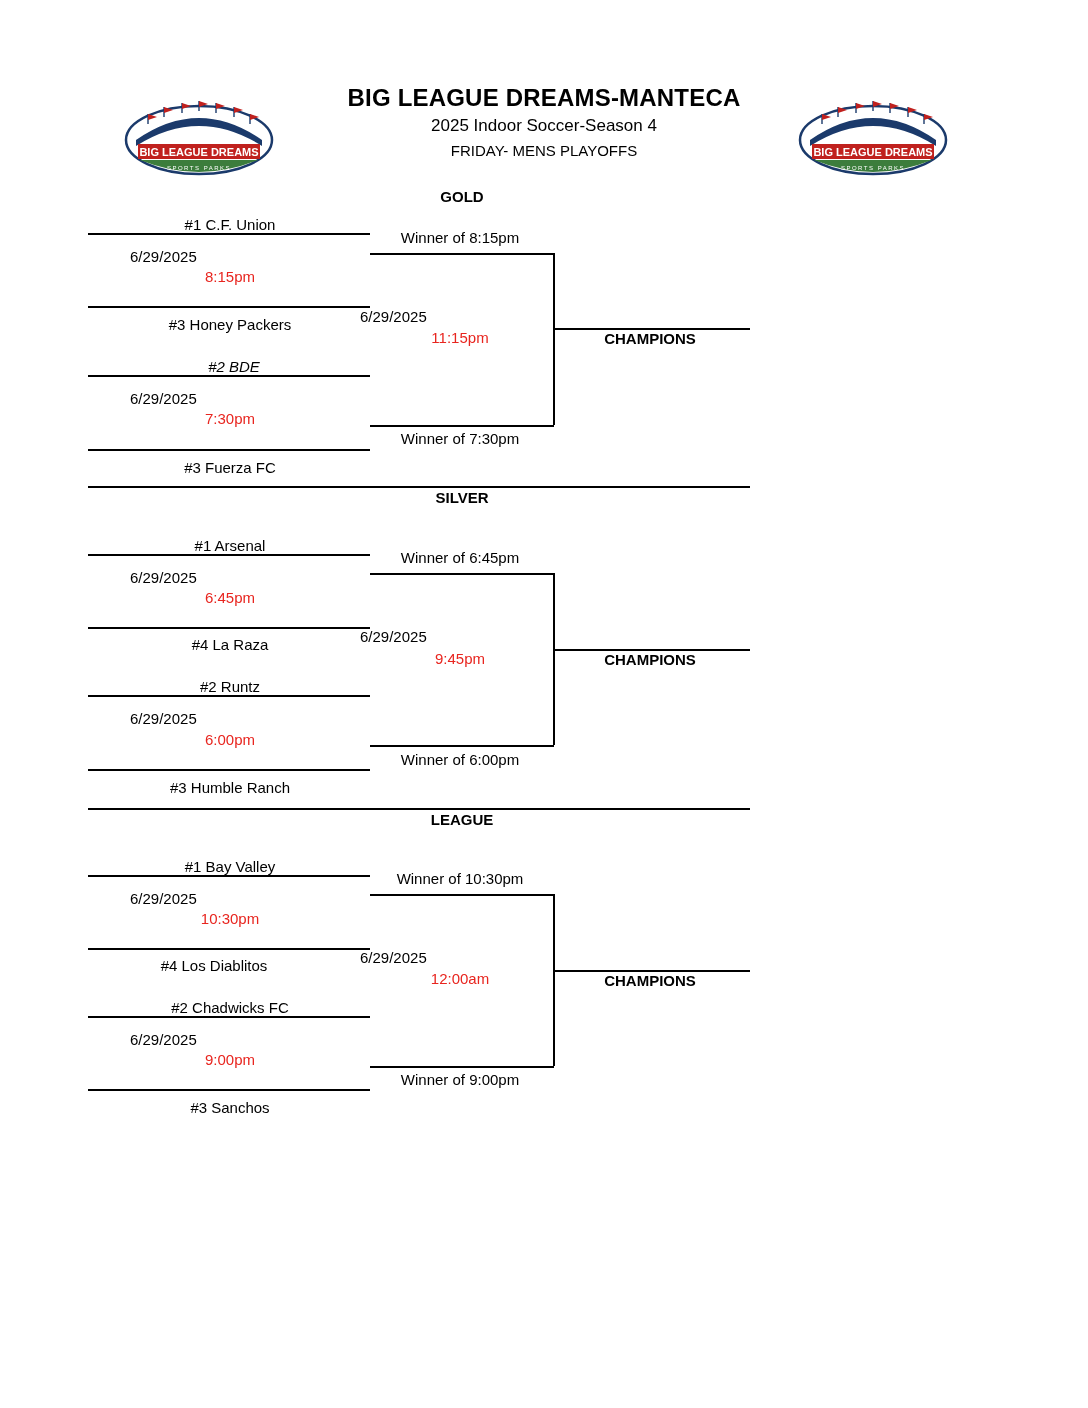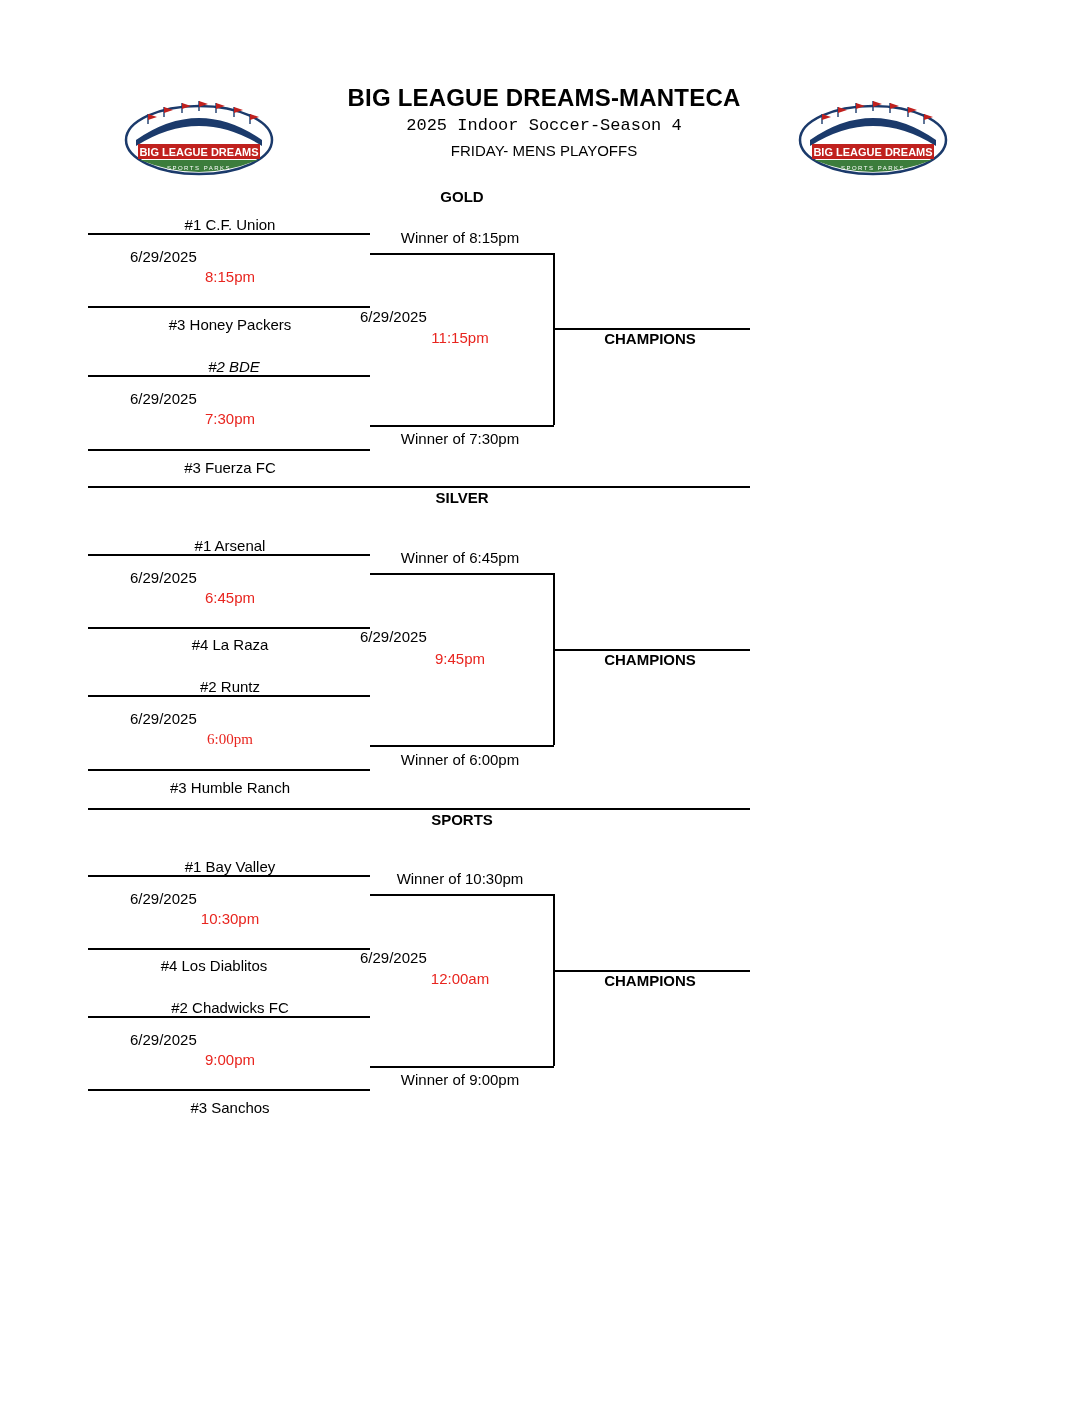--- a/index.html
+++ b/index.html
@@ -39,21 +39,20 @@
   .title-main {
     font-size: 24px;
     font-weight: bold;
     letter-spacing: 0.2px;
     line-height: 28px;
   }
   .title-sub {
     font-size: 17px;
     line-height: 24px;
     margin-top: 2px;
-    font-family: Liberation Mono, monospace;
   }
   .title-sub2 {
     font-size: 15px;
     line-height: 22px;
     margin-top: 2px;
   }
 
   
   .logo {
     position: absolute;
@@ -230,39 +229,39 @@
   <div class="team" style="left:130px; top:529px; width:200px;">#1 Arsenal</div>
   <div class="hline" style="left:88px; top:554px; width:282px;"></div>
   <div class="date" style="left:130px; top:569px; width:200px;">6/29/2025</div>
   <div class="time" style="left:130px; top:589px; width:200px;">6:45pm</div>
   <div class="hline" style="left:88px; top:627px; width:282px;"></div>
   <div class="team" style="left:130px; top:628px; width:200px;">#4 La Raza</div>
 
   <div class="team" style="left:130px; top:670px; width:200px;">#2 Runtz</div>
   <div class="hline" style="left:88px; top:695px; width:282px;"></div>
   <div class="date" style="left:130px; top:710px; width:200px;">6/29/2025</div>
-  <div class="time" style="left:130px; top:731px; width:200px;font-family:Liberation Serif, serif;">6:00pm</div>
+  <div class="time" style="left:130px; top:731px; width:200px;">6:00pm</div>
   <div class="hline" style="left:88px; top:769px; width:282px;"></div>
   <div class="team" style="left:110px; top:771px; width:240px;">#3 Humble Ranch</div>
 
   <div class="winner" style="left:360px; top:549px; width:200px;">Winner of 6:45pm</div>
   <div class="hline" style="left:370px; top:573px; width:184px;"></div>
   <div class="vline" style="left:553px; top:573px; height:172px;"></div>
   <div class="hline" style="left:370px; top:745px; width:184px;"></div>
   <div class="winner" style="left:360px; top:751px; width:200px;">Winner of 6:00pm</div>
 
   <div class="date" style="left:360px; top:628px; width:200px;">6/29/2025</div>
   <div class="time" style="left:360px; top:650px; width:200px;">9:45pm</div>
 
   <div class="hline" style="left:553px; top:649px; width:197px;"></div>
   <div class="champs" style="left:550px; top:651px; width:200px;">CHAMPIONS</div>
 
   <div class="divider" style="top:808px;"></div>
 
-  <div class="section-label" style="left:362px; top:811px;">SPORTS</div>
+  <div class="section-label" style="left:362px; top:811px;">LEAGUE</div>
 
   <div class="team" style="left:130px; top:850px; width:200px;">#1 Bay Valley</div>
   <div class="hline" style="left:88px; top:875px; width:282px;"></div>
   <div class="date" style="left:130px; top:890px; width:200px;">6/29/2025</div>
   <div class="time" style="left:130px; top:910px; width:200px;">10:30pm</div>
   <div class="hline" style="left:88px; top:948px; width:282px;"></div>
   <div class="team" style="left:94px; top:949px; width:240px;">#4 Los Diablitos</div>
 
   <div class="team" style="left:110px; top:991px; width:240px;">#2 Chadwicks FC</div>
   <div class="hline" style="left:88px; top:1016px; width:282px;"></div>

